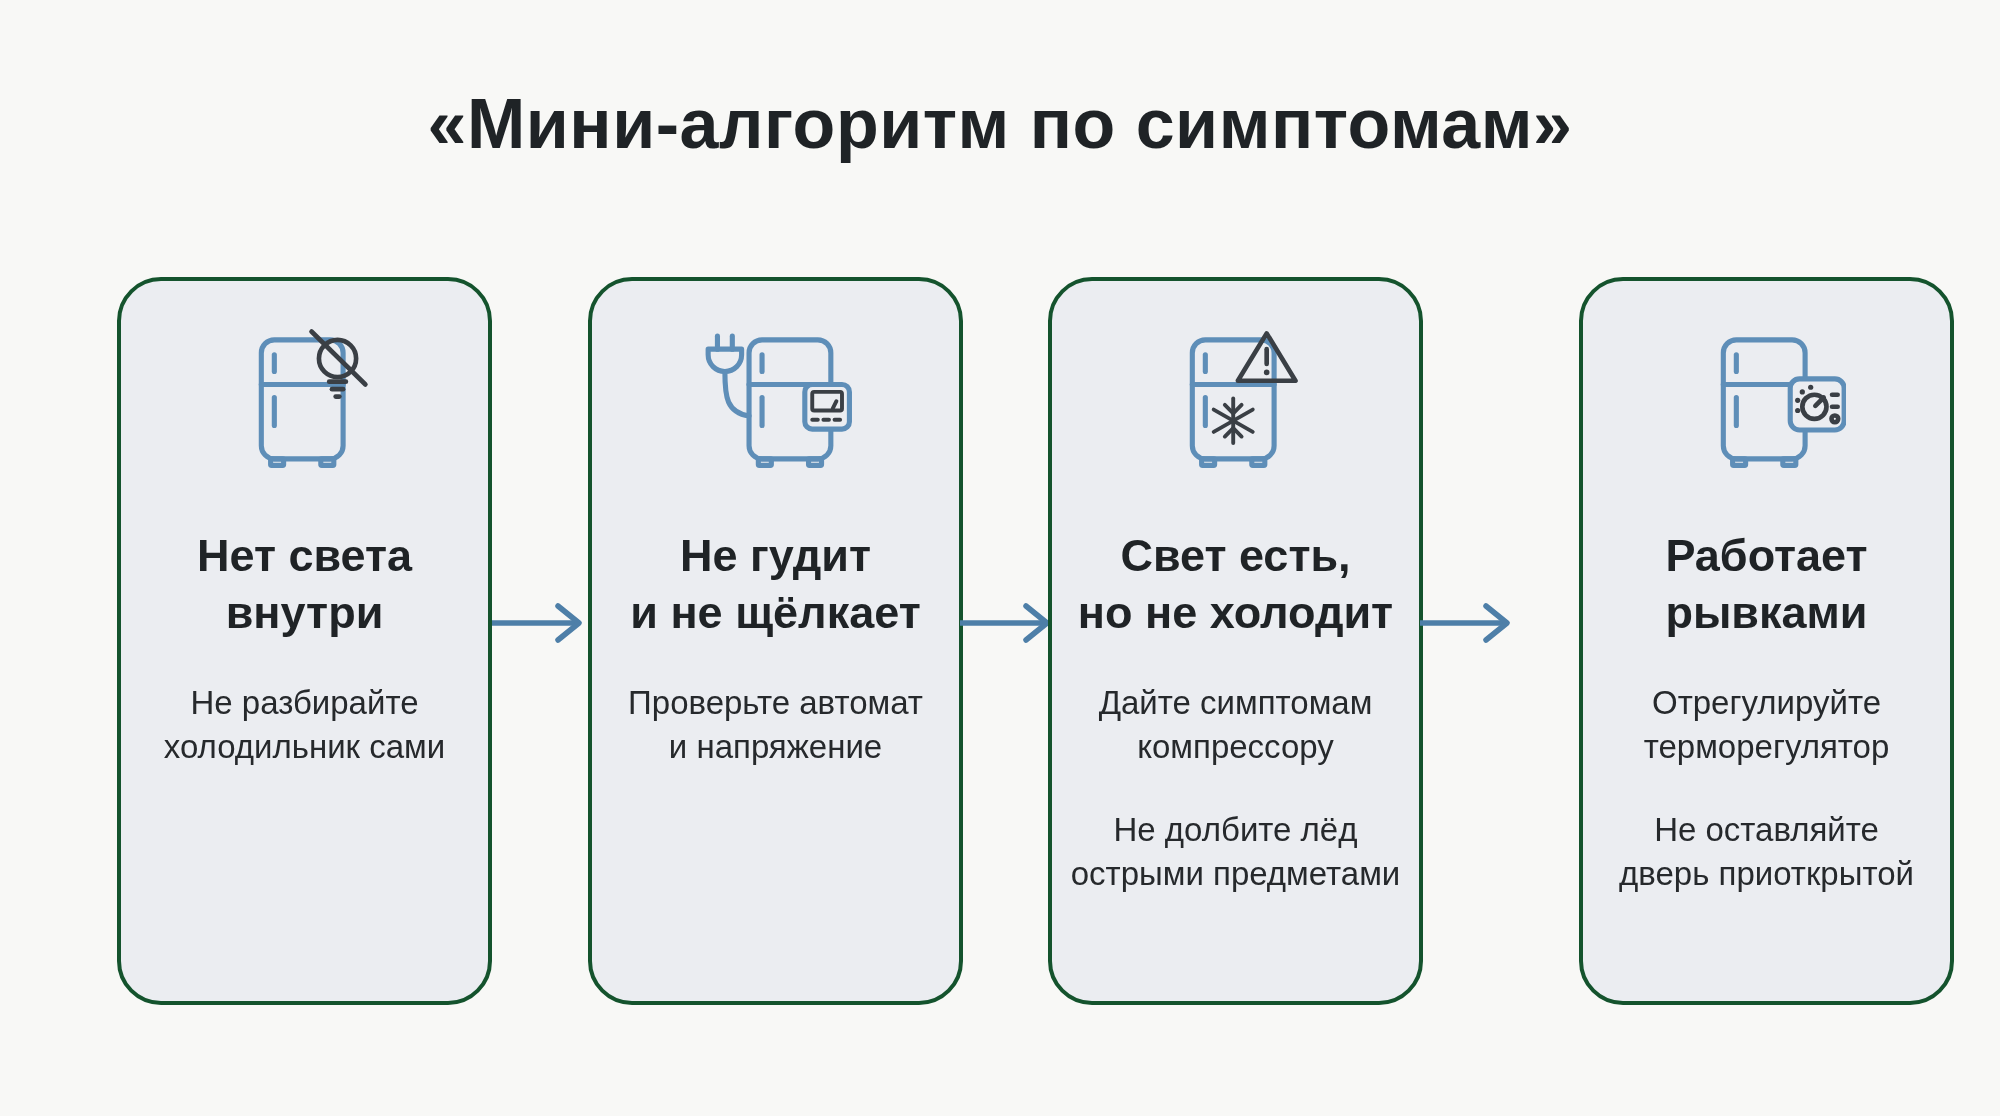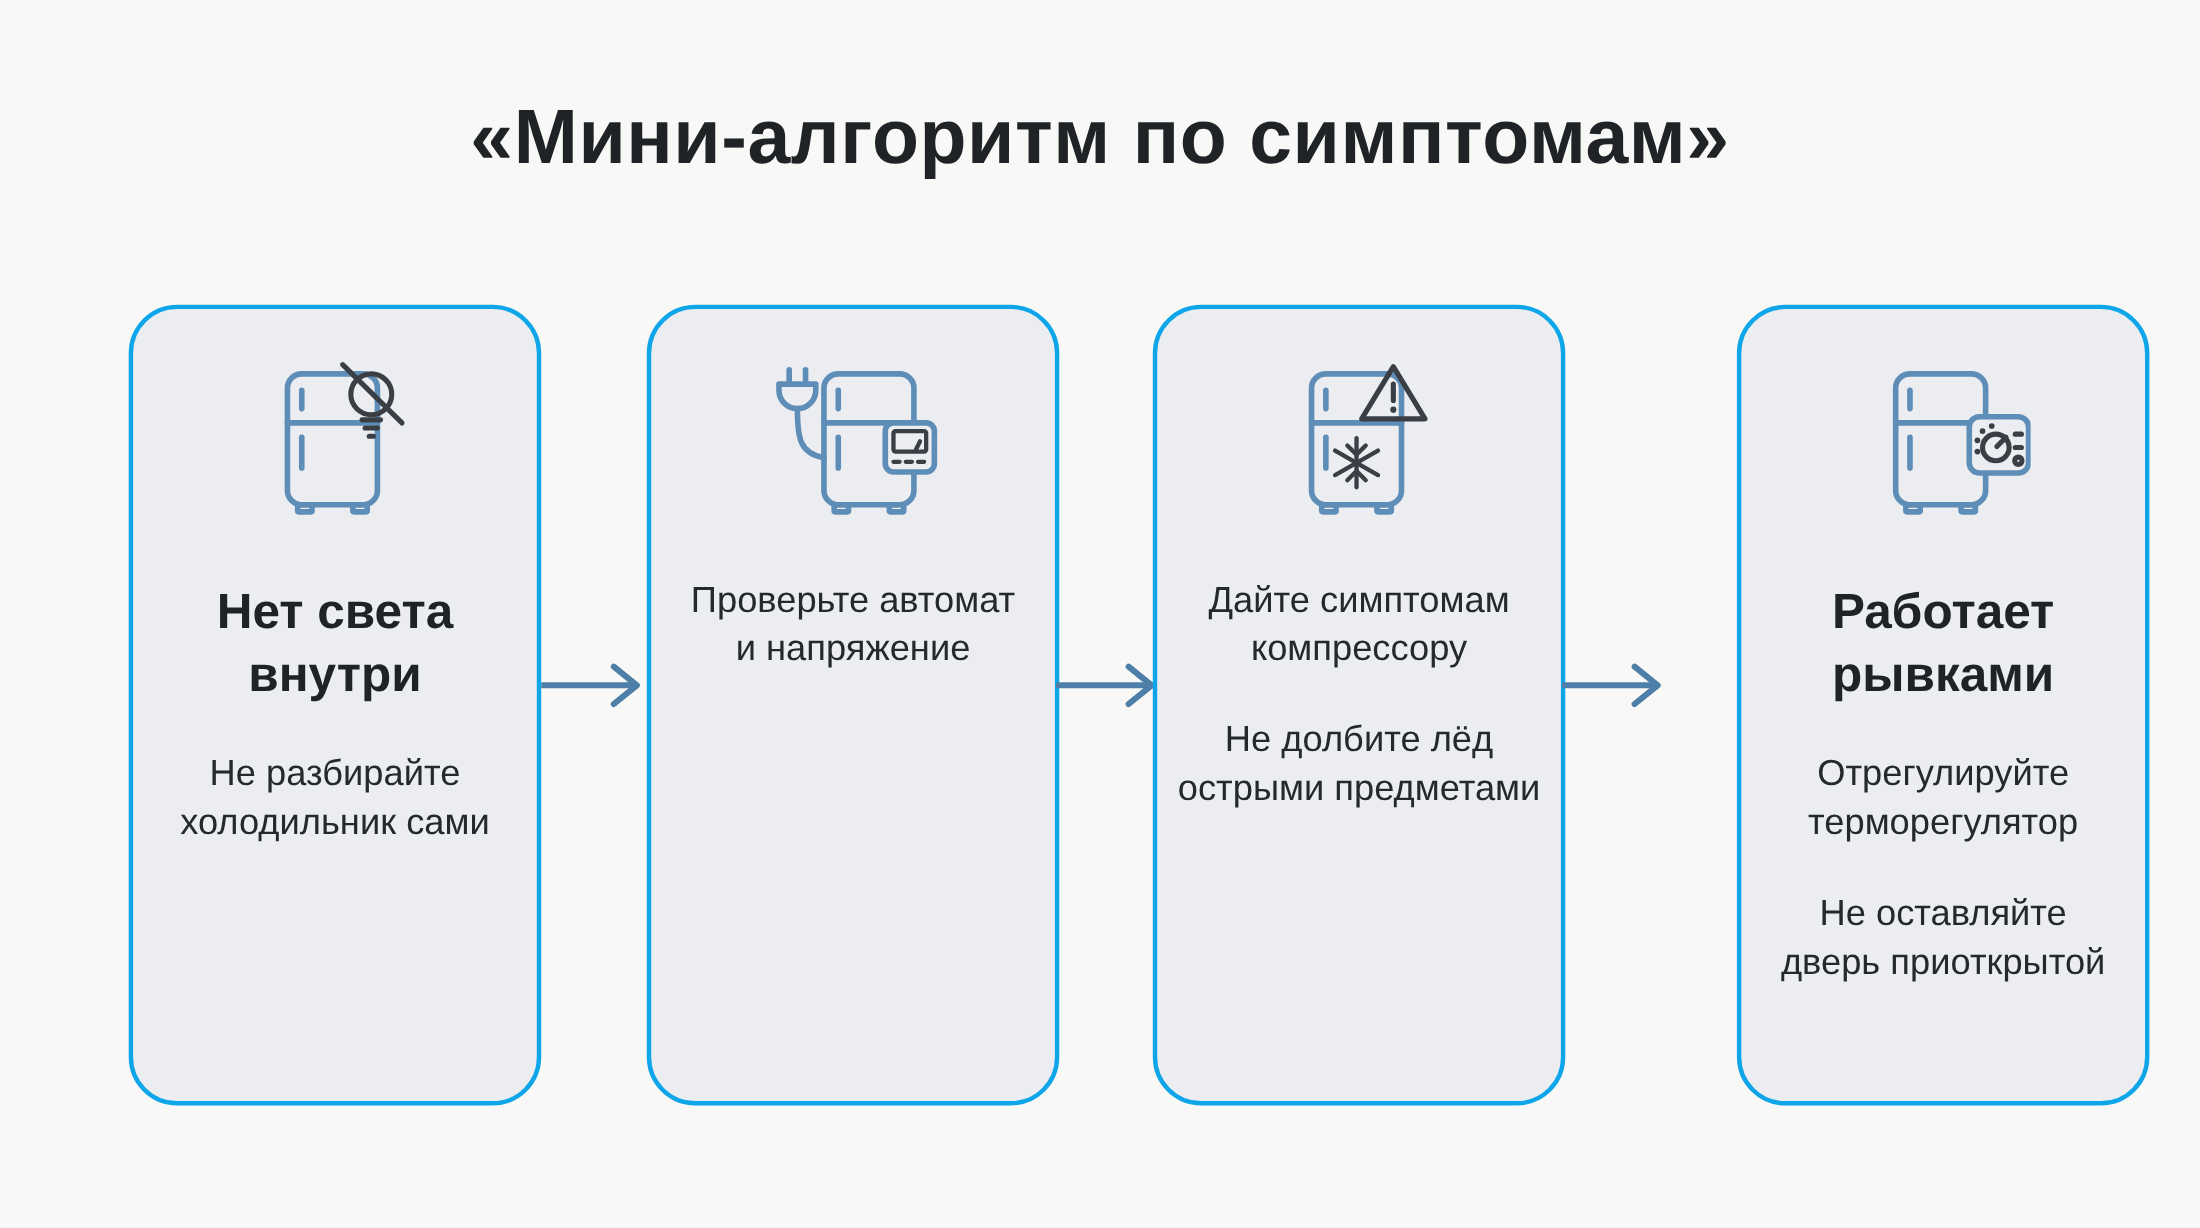--- a/index.html
+++ b/index.html
@@ -19,21 +19,21 @@
     font-size:70px;
     font-weight:800;
     letter-spacing:0.5px;
     color:#1f2326;
   }
   .card {
     position:absolute;
     top:277px;
     width:375px; height:728px;
     background:#ebedf1;
-    border:4px solid #0ea5e9;
+    border:4px solid #14532d;
     border-radius:44px;
     text-align:center;
   }
   .card-1 { left:117px; }
   .card-2 { left:588px; }
   .card-3 { left:1048px; }
   .card-4 { left:1579px; }
   .icon-wrap {
     width:160px; height:158px;
     margin:44px auto 0;
@@ -132,20 +132,22 @@
         <rect class="ic-blue ic-panel" x="116" y="64" width="48" height="48" rx="8"></rect>
         <g class="ic-dark-thin">
           <rect x="124" y="72" width="32" height="20" rx="2"></rect>
           <line x1="146" y1="90" x2="150" y2="82"></line>
           <line x1="124" y1="102" x2="130" y2="102"></line>
           <line x1="136" y1="102" x2="142" y2="102"></line>
           <line x1="148" y1="102" x2="154" y2="102"></line>
         </g>
       </svg>
     </div>
+    <h2 class="card-title">Не гудит
+и не щёлкает</h2>
     <p class="card-tip">Проверьте автомат
 и напряжение</p>
   </section>
 
   <div class="arrow arrow-2">
     <svg viewBox="0 0 92 44" aria-hidden="true">
       <g class="arrow-stroke">
         <line x1="1" y1="22" x2="85" y2="22"></line>
         <path d="M66,5 L87,22 L66,39"></path>
       </g>
@@ -170,20 +172,22 @@
         </g>
         <g class="ic-dark-thin">
           <line x1="82" y1="79" x2="82" y2="127"></line>
           <line x1="61" y1="91" x2="103" y2="115"></line>
           <line x1="61" y1="115" x2="103" y2="91"></line>
           <path d="M73,86 L82,95 L91,86"></path>
           <path d="M73,120 L82,111 L91,120"></path>
         </g>
       </svg>
     </div>
+    <h2 class="card-title">Свет есть,
+но не холодит</h2>
     <p class="card-tip">Дайте симптомам
 компрессору</p>
     <p class="card-tip">Не долбите лёд
 острыми предметами</p>
   </section>
 
   <div class="arrow arrow-3">
     <svg viewBox="0 0 92 44" aria-hidden="true">
       <g class="arrow-stroke">
         <line x1="1" y1="22" x2="85" y2="22"></line>

